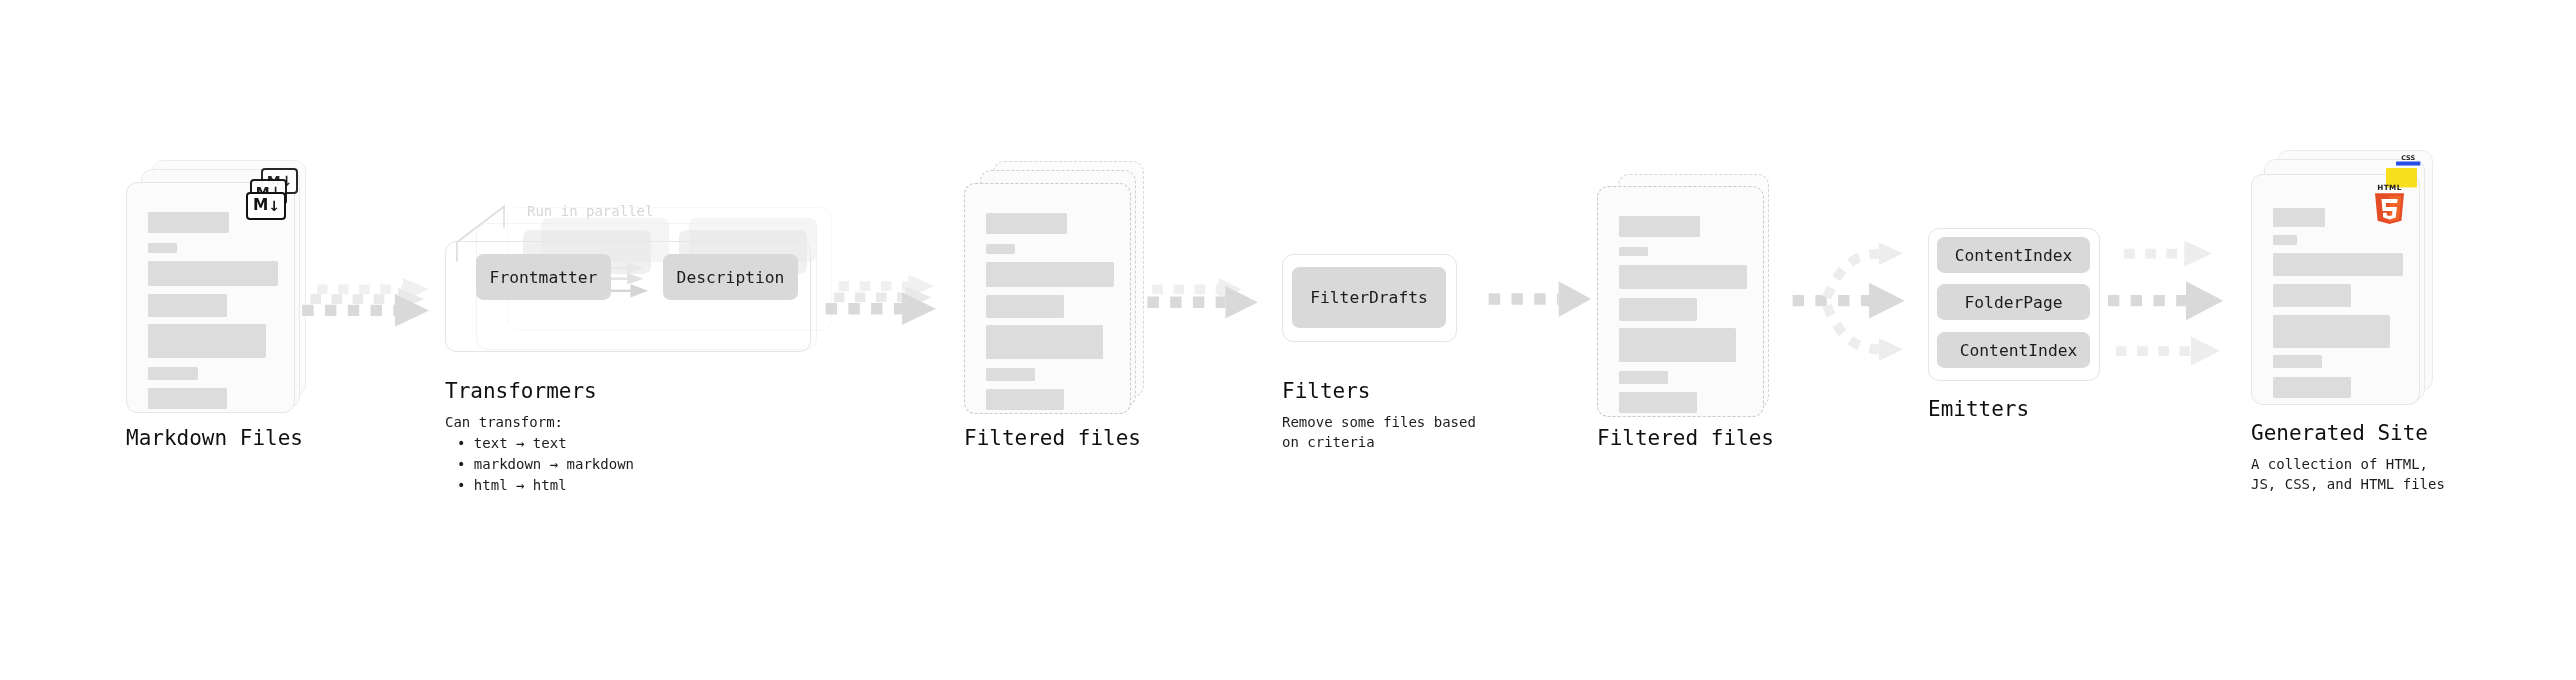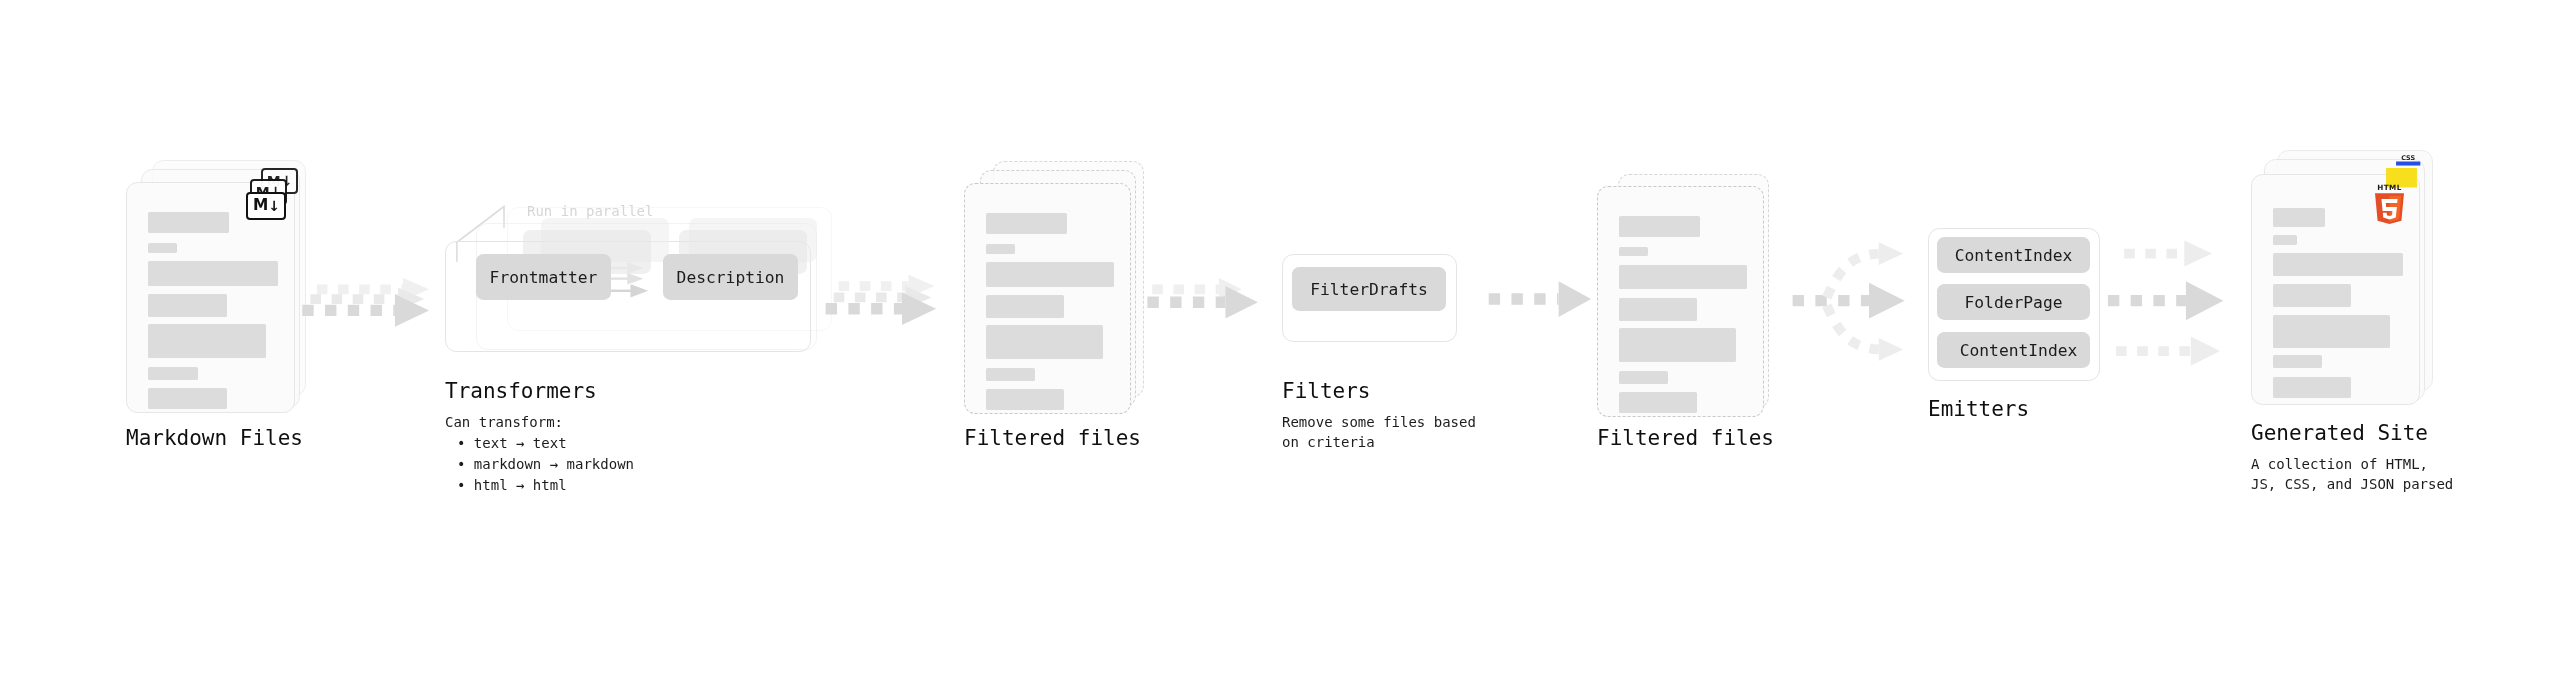--- a/index.html
+++ b/index.html
@@ -190,21 +190,21 @@
         <div class="bar" style="left:21px;top:111px;width:78px;height:23px;"></div>
         <div class="bar" style="left:21px;top:141px;width:117px;height:34px;"></div>
         <div class="bar" style="left:21px;top:184px;width:49px;height:13px;"></div>
         <div class="bar" style="left:21px;top:205px;width:78px;height:21px;"></div>
       </div>
     </div>
   </div>
   <div class="title" style="left:964px;top:426px;">Filtered files</div>
 
   <div class="group" style="left:1282px;top:254px;width:175px;height:88px;"></div>
-  <div class="pill" style="left:1292px;top:267px;width:154px;height:44px;">FilterDrafts</div>
+  <div class="pill" style="left:1292px;top:267px;width:154px;height:61px;">FilterDrafts</div>
   <div class="title" style="left:1282px;top:379px;">Filters</div>
   <div class="subtitle" style="left:1282px;top:413px;">Remove some files based
 on criteria</div>
 
   <div class="stack" style="left:1597px;top:184px;width:179px;height:244px;">
     <div class="card dashed" style="left:21px;top:-9.8px;width:151px;height:234px;opacity:.75;"></div>
     <div class="card dashed" style="left:0px;top:1.6px;width:167px;height:231px;">
       <div class="card-body">
         <div class="bar" style="left:21px;top:29px;width:81px;height:21px;"></div>
         <div class="bar" style="left:21px;top:60px;width:29px;height:9.8px;"></div>
@@ -250,21 +250,21 @@
 
     <svg class="badge" style="left:120px;top:21px;" width="37" height="42" viewBox="0 0 46 52">
       <text x="23" y="10" font-family="DejaVu Sans, sans-serif" font-size="9" font-weight="bold" fill="#1a1a1a" text-anchor="middle" letter-spacing="0.5">HTML</text>
       <path d="M5,14 L41,14 L37.8,48 L23,52 L8.2,48 Z" fill="#e44d26"></path>
       <path d="M23,17 L23,49.5 L35,46 L37.6,17 Z" fill="#f16529"></path>
       <path d="M13,21 L33,21 L32.6,26 L18.4,26 L18.8,31 L32.2,31 L30.8,44 L23,46.4 L15.2,44 L14.7,38 L19.5,38 L19.8,41.2 L23,42.2 L26.2,41.2 L26.6,36 L14.4,36 Z" fill="#ffffff"></path>
     </svg>
   </div>
   <div class="title" style="left:2251px;top:421px;">Generated Site</div>
   <div class="subtitle" style="left:2251px;top:455px;">A collection of HTML,
-JS, CSS, and JSON parsed</div>
+JS, CSS, and HTML files</div>
 
   <svg class="arrowlayer" width="2576" height="681" viewBox="0 0 3170 838">
 
     <g>
       <line x1="390" y1="356" x2="496" y2="356" stroke="#f0f0f0" stroke-width="12" stroke-dasharray="13 13"></line>
       <polygon points="496,342 528,356 496,370" fill="#f0f0f0"></polygon>
       <line x1="382" y1="368" x2="490" y2="368" stroke="#e9e9e9" stroke-width="12" stroke-dasharray="13 13"></line>
       <polygon points="490,354 522,368 490,382" fill="#e9e9e9"></polygon>
       <line x1="372" y1="382" x2="486" y2="382" stroke="#d9d9d9" stroke-width="14" stroke-dasharray="14 14"></line>
       <polygon points="486,362 528,382 486,402" fill="#d9d9d9"></polygon>

